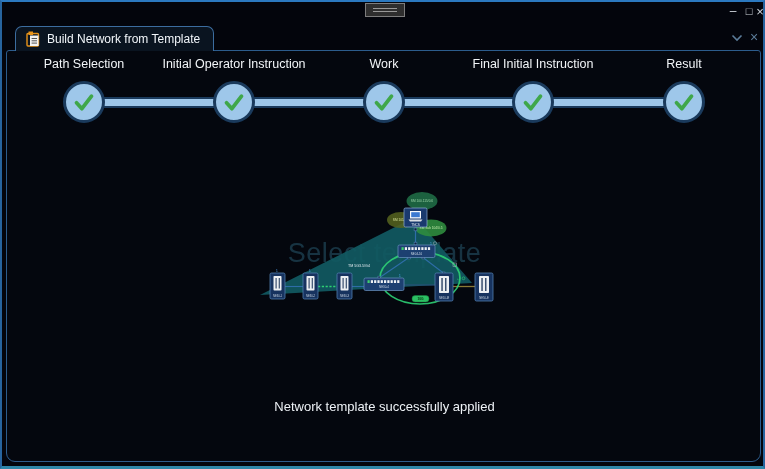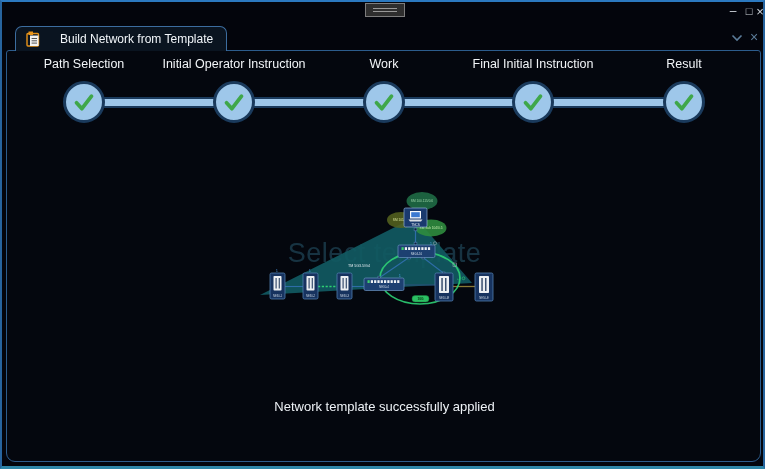--- a/index.html
+++ b/index.html
@@ -29,21 +29,21 @@
     color: #cfd6dd; font-size: 12px; line-height: 17px; text-align: center;
     cursor: pointer;
   }
   .btn-min   { left: 723px; }
   .btn-max   { left: 739px; font-size: 11px; }
   .btn-close { left: 750px; font-size: 13px; }
 
   
   .tab {
     position: absolute; left: 13px; top: 24px; height: 25px;
-    display: inline-flex; align-items: center; gap: 20px;
+    display: inline-flex; align-items: center; gap: 7px;
     padding: 0 13px 0 10px;
     background: #0a1420;
     border: 1px solid #3c6d9f; border-bottom: none;
     border-radius: 7px 7px 0 0;
     z-index: 3; cursor: pointer;
   }
   .tab-title { color: #f2f6fa; font-size: 12px; white-space: nowrap; }
   .tabbar-chevron { position: absolute; left: 729px; top: 32px; cursor: pointer; }
   .tabbar-close {
     position: absolute; left: 744px; top: 27px; width: 16px; height: 16px;

